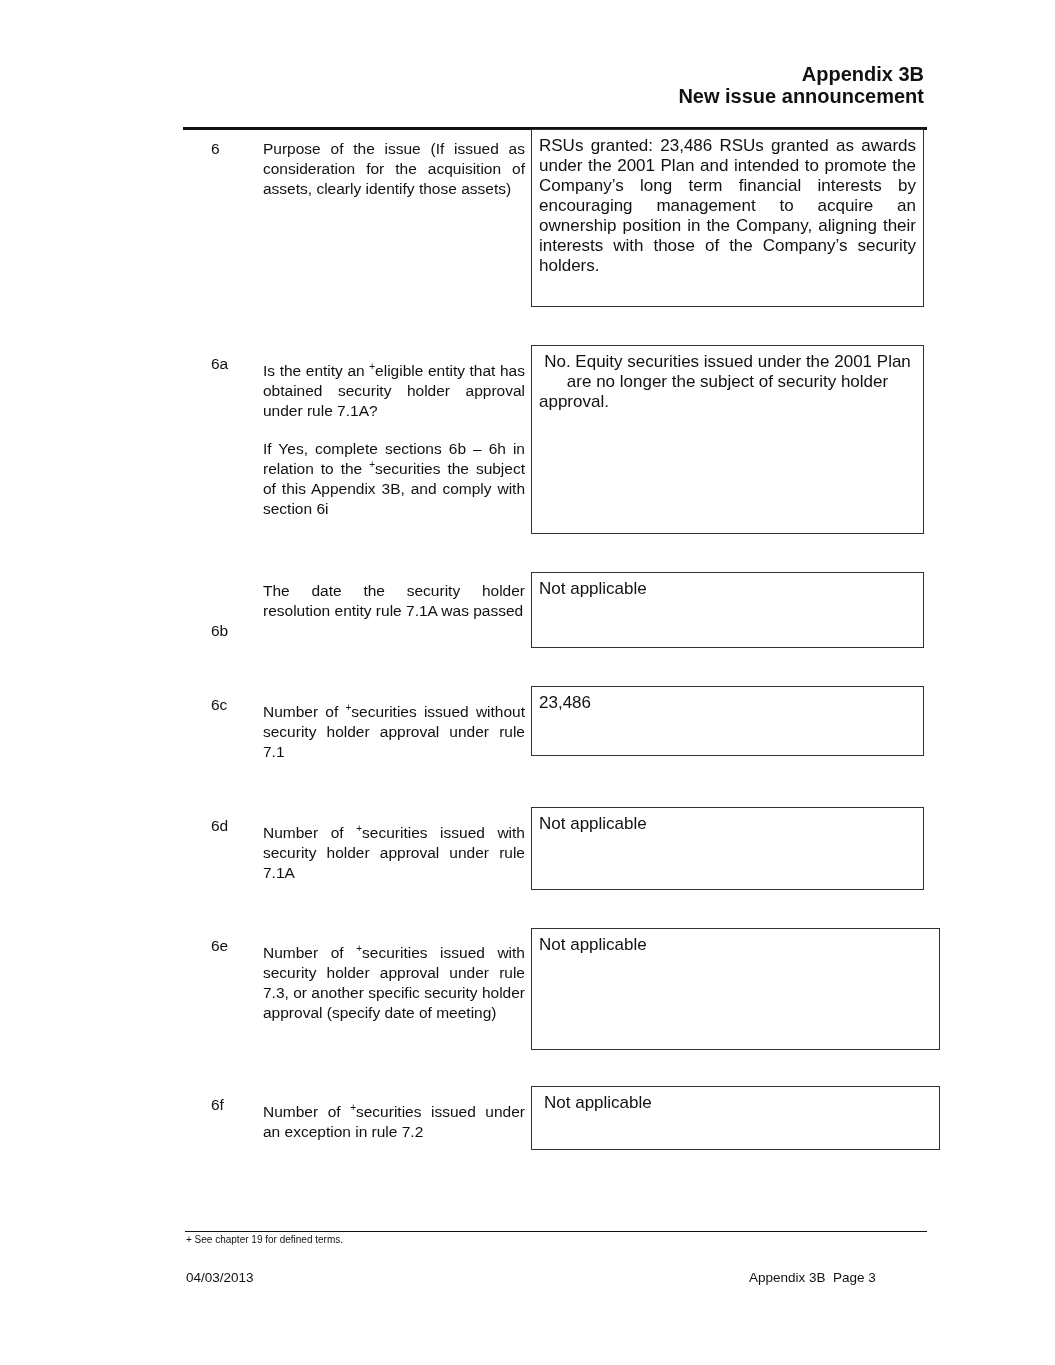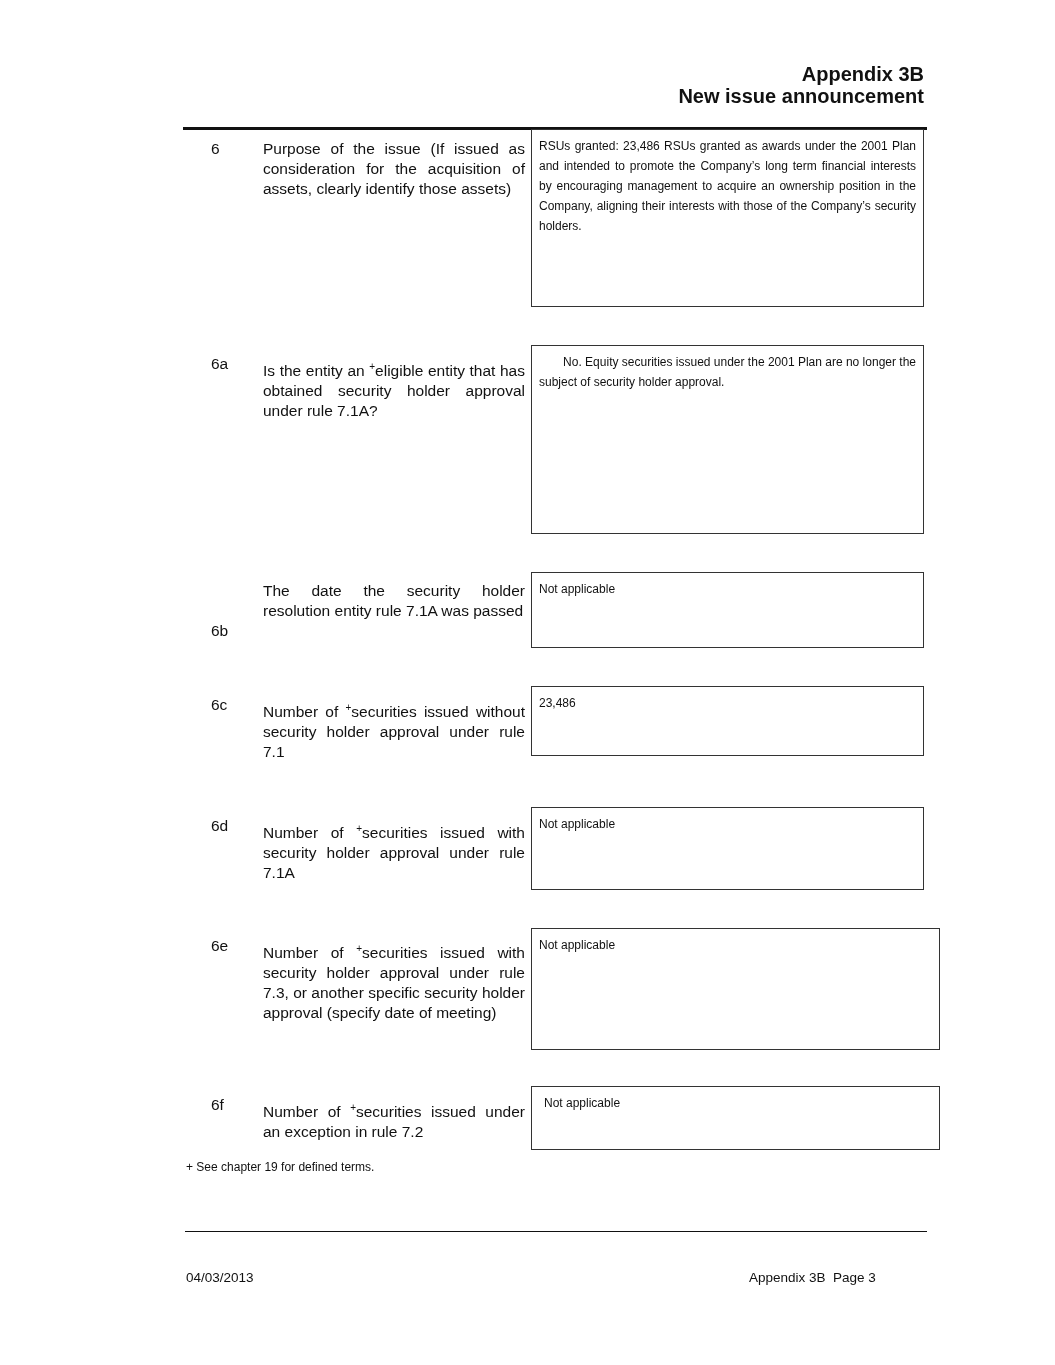--- a/index.html
+++ b/index.html
@@ -19,28 +19,28 @@
     }
     .q {
       position: absolute; left: 263px; width: 262px; font-size: 15.5px; line-height: 20px;
       text-align: justify; text-align-last: left;
     }
     .q p { margin: 0; }
     .q p + p { margin-top: 18px; }
     sup.plus { font-size: 10px; vertical-align: 6px; line-height: 0; }
     .box {
       position: absolute; left: 531px; border: 1px solid #333; box-sizing: border-box;
-      padding: 6px 7px 22px 7px; font-size: 12px; line-height: 20px;
+      padding: 6px 7px 22px 7px; font-size: 17px; line-height: 20px;
       text-align: justify; text-align-last: left;
     }
-    .box.plain { text-align: right; }
+    .box.plain { text-align: center; }
     .footer-rule {
       position: absolute; left: 185px; top: 1231px; width: 742px; height: 1px; background: #111;
     }
-    .footnote { position: absolute; left: 186px; top: 1160px; font-size: 12px; text-align: center; }
+    .footnote { position: absolute; left: 186px; top: 1234px; font-size: 10px; text-align: center; }
     .footer-date { position: absolute; left: 186px; top: 1270px; font-size: 13.5px; }
     .footer-page { position: absolute; left: 749px; top: 1270px; font-size: 13.5px; }
   </style>
 </head>
 <body>
 
 <div class="header">
   <div>Appendix 3B</div>
   <div>New issue announcement</div>
 </div>
@@ -50,20 +50,21 @@
 <div>
   <div class="num" style="top:139px;">6</div>
   <div class="q" style="top:139px;">Purpose of the issue (If issued as consideration for the acquisition of assets, clearly identify those assets)</div>
   <div class="box" style="top:129px; width:393px; height:178px;">RSUs granted: 23,486 RSUs granted as awards under the 2001 Plan and intended to promote the Company’s long term financial interests by encouraging management to acquire an ownership position in the Company, aligning their interests with those of the Company’s security holders.</div>
 </div>
 
 <div>
   <div class="num" style="top:354px;">6a</div>
   <div class="q" style="top:361px;">
     <p><span>Is the entity an </span><sup class="plus">+</sup><span>eligible entity that has obtained security holder approval under rule 7.1A?</span></p>
+    <p><span>If Yes, complete sections 6b – 6h in relation to the </span><sup class="plus">+</sup><span>securities the subject of this Appendix 3B, and comply with section 6i</span></p>
   </div>
   <div class="box plain" style="top:345px; width:393px; height:189px;">No. Equity securities issued under the 2001 Plan are no longer the subject of security holder approval.</div>
 </div>
 
 <div>
   <div class="num" style="top:581px;margin-top:40px;">6b</div>
   <div class="q" style="top:581px;">The date the security holder resolution entity rule 7.1A was passed</div>
   <div class="box plain" style="top:572px; width:393px; height:76px;">Not applicable</div>
 </div>
 

